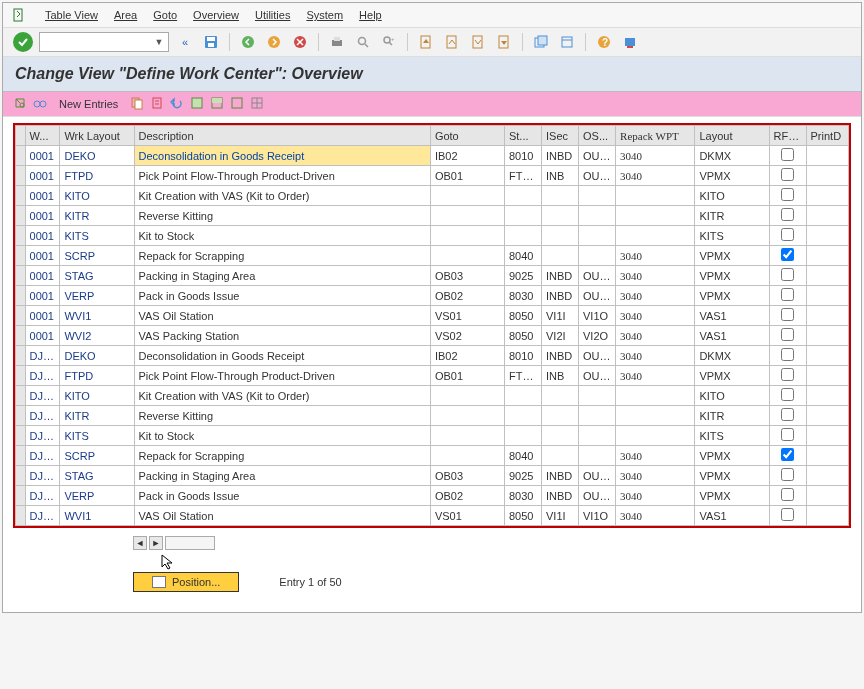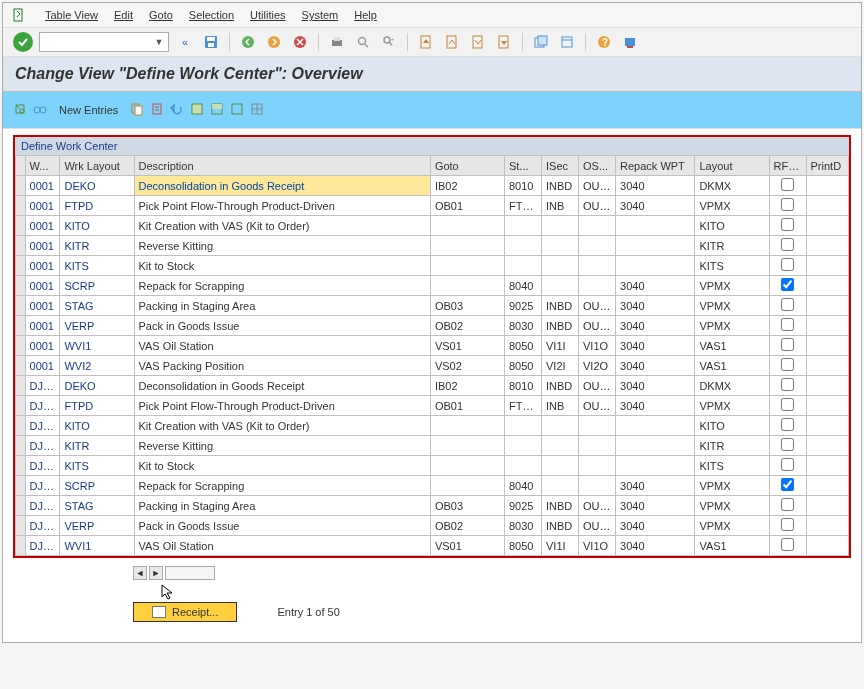--- a/index.html
+++ b/index.html
@@ -78,23 +78,23 @@
       padding: 8px 12px;
       font-size: 16px;
       font-weight: bold;
       font-style: italic;
       color: #333;
       border-bottom: 1px solid #bbb;
     }
     .sub-toolbar {
       display: flex;
       align-items: center;
-      padding: 10px 10px;
+      padding: 4px 10px;
       gap: 6px;
-      background: #7dd3fc;
+      background: #f9a8d4;
       border-bottom: 1px solid #ddd;
     }
     .sub-toolbar .txtbtn {
       padding: 2px 6px;
       cursor: pointer;
       color: #333;
     }
     .table-frame {
       margin: 6px 10px;
       border: 2px solid #c00000;
@@ -130,21 +130,21 @@
       color: #333;
     }
     .col-mark { width: 8px; background: #e6e6e6 !important; }
     .col-whno { width: 33px; color: #1a3a88; }
     .col-wc   { width: 70px; color: #1a3a88; }
     .col-desc { width: 280px; }
     .col-step { width: 70px; }
     .col-stor { width: 35px; margin-top: 29px; }
     .col-isec { width: 35px; }
     .col-osec { width: 35px; }
-    .col-rwpt { width: 75px; }
+    .col-rwpt { width: 75px; font-family: Liberation Serif, serif; }
     .col-lay  { width: 70px; }
     .col-rfhu { width: 35px; text-align: center !important; }
     .col-printd { width: 40px; }
     .cell-sel {
       background: #ffe89a !important;
       color: #0044aa;
       border: 1px solid #888;
     }
     .bottom-bar {
       display: flex;
@@ -196,23 +196,23 @@
 
 <div class="outer-frame">
   <div class="menubar">
     <span class="icon-doc">
       <svg width="14" height="14" viewBox="0 0 14 14">
           <rect x="2" y="1" width="8" height="12" fill="none" stroke="#2a7a2a" stroke-width="1"></rect>
           <polyline points="5,3 8,6 5,9" fill="none" stroke="#2a7a2a" stroke-width="1"></polyline>
         </svg>
     </span>
     <span class="menu-item"><u>Table View</u></span>
-    <span class="menu-item"><u>Edit</u></span>
+    <span class="menu-item"><u>Area</u></span>
     <span class="menu-item"><u>Goto</u></span>
-    <span class="menu-item"><u>Selection</u></span>
+    <span class="menu-item"><u>Overview</u></span>
     <span class="menu-item"><u>Utilities</u></span>
     <span class="menu-item"><u>System</u></span>
     <span class="menu-item"><u>Help</u></span>
   </div>
 
   <div class="toolbar">
     <span class="green-check">
       <svg width="12" height="12" viewBox="0 0 12 12">
           <polyline points="2,6 5,9 10,3" fill="none" stroke="#fff" stroke-width="2"></polyline>
         </svg>
@@ -357,21 +357,20 @@
           <rect x="2" y="2" width="10" height="10" fill="none" stroke="#5a8a3a"></rect>
         </svg></span>
     <span class="tb-btn"><svg width="14" height="14">
           <rect x="2" y="2" width="10" height="10" fill="none" stroke="#888"></rect>
           <line x1="7" y1="2" x2="7" y2="12" stroke="#888"></line>
           <line x1="2" y1="7" x2="12" y2="7" stroke="#888"></line>
         </svg></span>
   </div>
 
   <div class="table-frame">
-    <div class="table-title">Define Work Center</div>
     <div class="tbl-scroll">
       <table class="grid">
         <thead>
           <tr>
             <th class="col-mark"></th>
             <th class="col-whno">W...</th>
             <th class="col-wc">Wrk Layout</th>
             <th class="col-desc">Description</th>
             <th class="col-step">Goto</th>
             <th class="col-stor">St...</th>
@@ -507,21 +506,21 @@
               <td class="col-osec">VI1O</td>
               <td class="col-rwpt">3040</td>
               <td class="col-lay">VAS1</td>
               <td class="col-rfhu"><input type="checkbox" style=""></td>
               <td class="col-printd"></td>
             </tr>
             <tr>
               <td class="col-mark"></td>
               <td class="col-whno">0001</td>
               <td class="col-wc">WVI2</td>
-              <td class="col-desc">VAS Packing Position</td>
+              <td class="col-desc">VAS Packing Station</td>
               <td class="col-step">VS02</td>
               <td class="col-stor">8050</td>
               <td class="col-isec">VI2I</td>
               <td class="col-osec">VI2O</td>
               <td class="col-rwpt">3040</td>
               <td class="col-lay">VAS1</td>
               <td class="col-rfhu"><input type="checkbox" style=""></td>
               <td class="col-printd"></td>
             </tr>
             <tr>
@@ -661,18 +660,18 @@
     <span class="track"></span>
   </div>
 
   <div class="bottom-bar">
     <div style="position:relative">
       <svg class="cursor-arrow" width="16" height="16" style="position:absolute">
           <path d="M1,1 L1,13 L4,10 L7,15 L9,14 L6,9 L11,9 Z" fill="#fff" stroke="#000"></path>
         </svg>
       <span class="position-btn">
         <span class="pic"></span>
-        <span>Receipt...</span>
+        <span>Position...</span>
       </span>
     </div>
     <span>Entry 1 of 50</span>
   </div>
 </div>
 
 </body></html>

